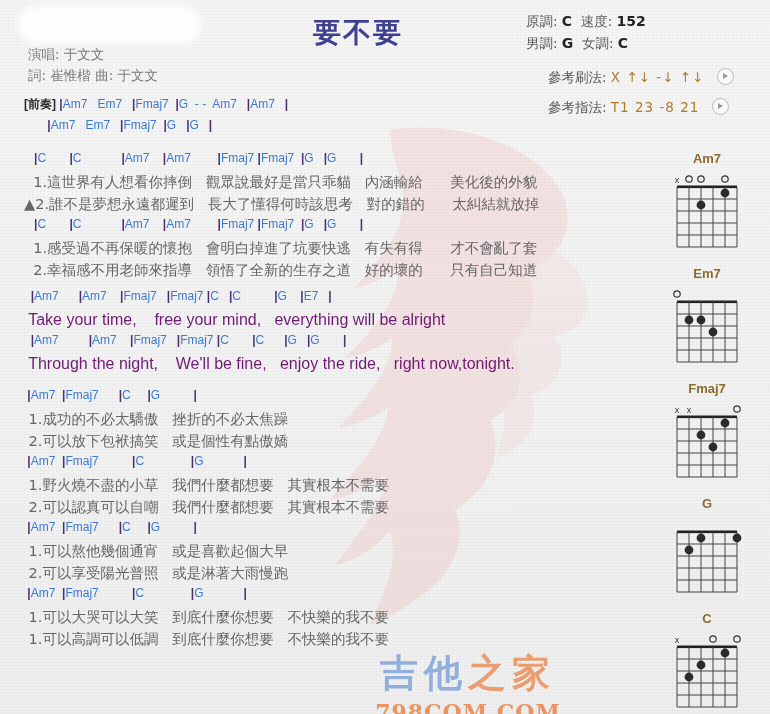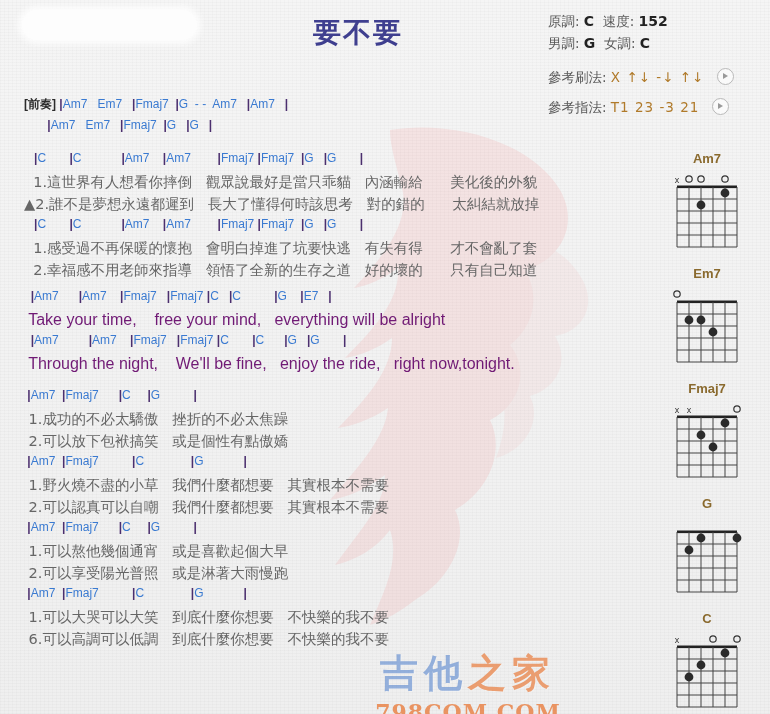--- a/index.html
+++ b/index.html
@@ -50,21 +50,21 @@
     position:absolute;left:22px;top:10px;width:175px;height:30px;
     background:#fdfdfd;border-radius:15px;
     box-shadow:0 0 6px 4px rgba(253,253,253,0.95);
   }
   .credits{position:absolute;left:28px;top:44px;color:#7b7b7b;font-size:13.5px;line-height:21px;}
   .title{
     position:absolute;left:0;top:14px;width:716px;text-align:center;
     font-size:28px;font-weight:bold;color:#3f3f8f;letter-spacing:2px;
   }
   
-  .keyblock{position:absolute;left:548px;top:10px;font-size:13.5px;color:#5a5a5a;line-height:22px;}
+  .keyblock{position:absolute;left:526px;top:10px;font-size:13.5px;color:#5a5a5a;line-height:22px;}
   .keyblock b{color:#222;font-size:14px;}
   .patblock{position:absolute;left:548px;top:62px;font-size:13.5px;color:#5a5a5a;line-height:30px;}
   .pat{color:#b07a2a;font-family:"DejaVu Sans",sans-serif;letter-spacing:1px;}
   .playbtn{
     display:inline-block;width:15px;height:15px;border-radius:50%;
     border:1px solid #b9b9b9;position:relative;top:3px;margin-left:8px;background:#fafafa;
   }
   .playbtn:after{
     content:"";position:absolute;left:5px;top:3.5px;
     border-left:5px solid #9a9a9a;border-top:3.5px solid transparent;border-bottom:3.5px solid transparent;
@@ -115,20 +115,24 @@
   </div>
   <div class="dom">798COM.COM</div>
 </div>
 
 <div id="content">
 
   <div class="blurbox"></div>
 
   <div class="title">要不要</div>
 
+  <div class="credits">
+    <div>演唱: 于文文</div>
+    <div>詞: 崔惟楷  曲: 于文文</div>
+  </div>
 
   <div class="keyblock">
     <div>
       <span>原調:</span>
       <b>C</b>&nbsp;
       <span>速度:</span>
       <b>152</b>
     </div>
     <div>
       <span>男調:</span>
@@ -139,21 +143,21 @@
   </div>
 
   <div class="patblock">
     <div>
       <span>參考刷法:</span>
       <span class="pat">X ↑↓ -↓ ↑↓</span>
       <span class="playbtn"></span>
     </div>
     <div>
       <span>參考指法:</span>
-      <span class="pat">T1 23 -3 21</span>
+      <span class="pat">T1 23 -8 21</span>
       <span class="playbtn"></span>
     </div>
   </div>
 
   <div id="body">
       <div>
         <div class="row chordrow"><span class="sect">[前奏]</span> <span class="bar">|</span>Am7   Em7   <span class="bar">|</span>Fmaj7  <span class="bar">|</span>G  - -  Am7   <span class="bar">|</span>Am7   <span class="bar">|</span></div>
         <div class="row chordrow">       <span class="bar">|</span>Am7   Em7   <span class="bar">|</span>Fmaj7  <span class="bar">|</span>G   <span class="bar">|</span>G   <span class="bar">|</span></div>
       </div>
       <div class="gap"></div>
@@ -178,21 +182,21 @@
         <div class="row lyricrow"> 1.成功的不必太驕傲   挫折的不必太焦躁</div>
         <div class="row lyricrow"> 2.可以放下包袱搞笑   或是個性有點傲嬌</div>
         <div class="row chordrow"> <span class="bar">|</span>Am7  <span class="bar">|</span>Fmaj7          <span class="bar">|</span>C              <span class="bar">|</span>G            <span class="bar">|</span></div>
         <div class="row lyricrow"> 1.野火燒不盡的小草   我們什麼都想要   其實根本不需要</div>
         <div class="row lyricrow"> 2.可以認真可以自嘲   我們什麼都想要   其實根本不需要</div>
         <div class="row chordrow"> <span class="bar">|</span>Am7  <span class="bar">|</span>Fmaj7      <span class="bar">|</span>C     <span class="bar">|</span>G          <span class="bar">|</span></div>
         <div class="row lyricrow"> 1.可以熬他幾個通宵   或是喜歡起個大早</div>
         <div class="row lyricrow"> 2.可以享受陽光普照   或是淋著大雨慢跑</div>
         <div class="row chordrow"> <span class="bar">|</span>Am7  <span class="bar">|</span>Fmaj7          <span class="bar">|</span>C              <span class="bar">|</span>G            <span class="bar">|</span></div>
         <div class="row lyricrow"> 1.可以大哭可以大笑   到底什麼你想要   不快樂的我不要</div>
-        <div class="row lyricrow"> 6.可以高調可以低調   到底什麼你想要   不快樂的我不要</div>
+        <div class="row lyricrow"> 1.可以高調可以低調   到底什麼你想要   不快樂的我不要</div>
       </div>
       <div class="gap-s"></div>
     </div>
 
   <div id="diagrams">
       <div class="cd">
         <div class="nm">Am7</div>
         <svg width="88" height="86">
           <text x="14" y="16" text-anchor="middle" font-size="9" fill="#333" font-family="&quot;Liberation Sans&quot;,sans-serif">x</text>
           <circle cx="26" cy="12" r="3.2" fill="none" stroke="#333" stroke-width="1.2"></circle>

